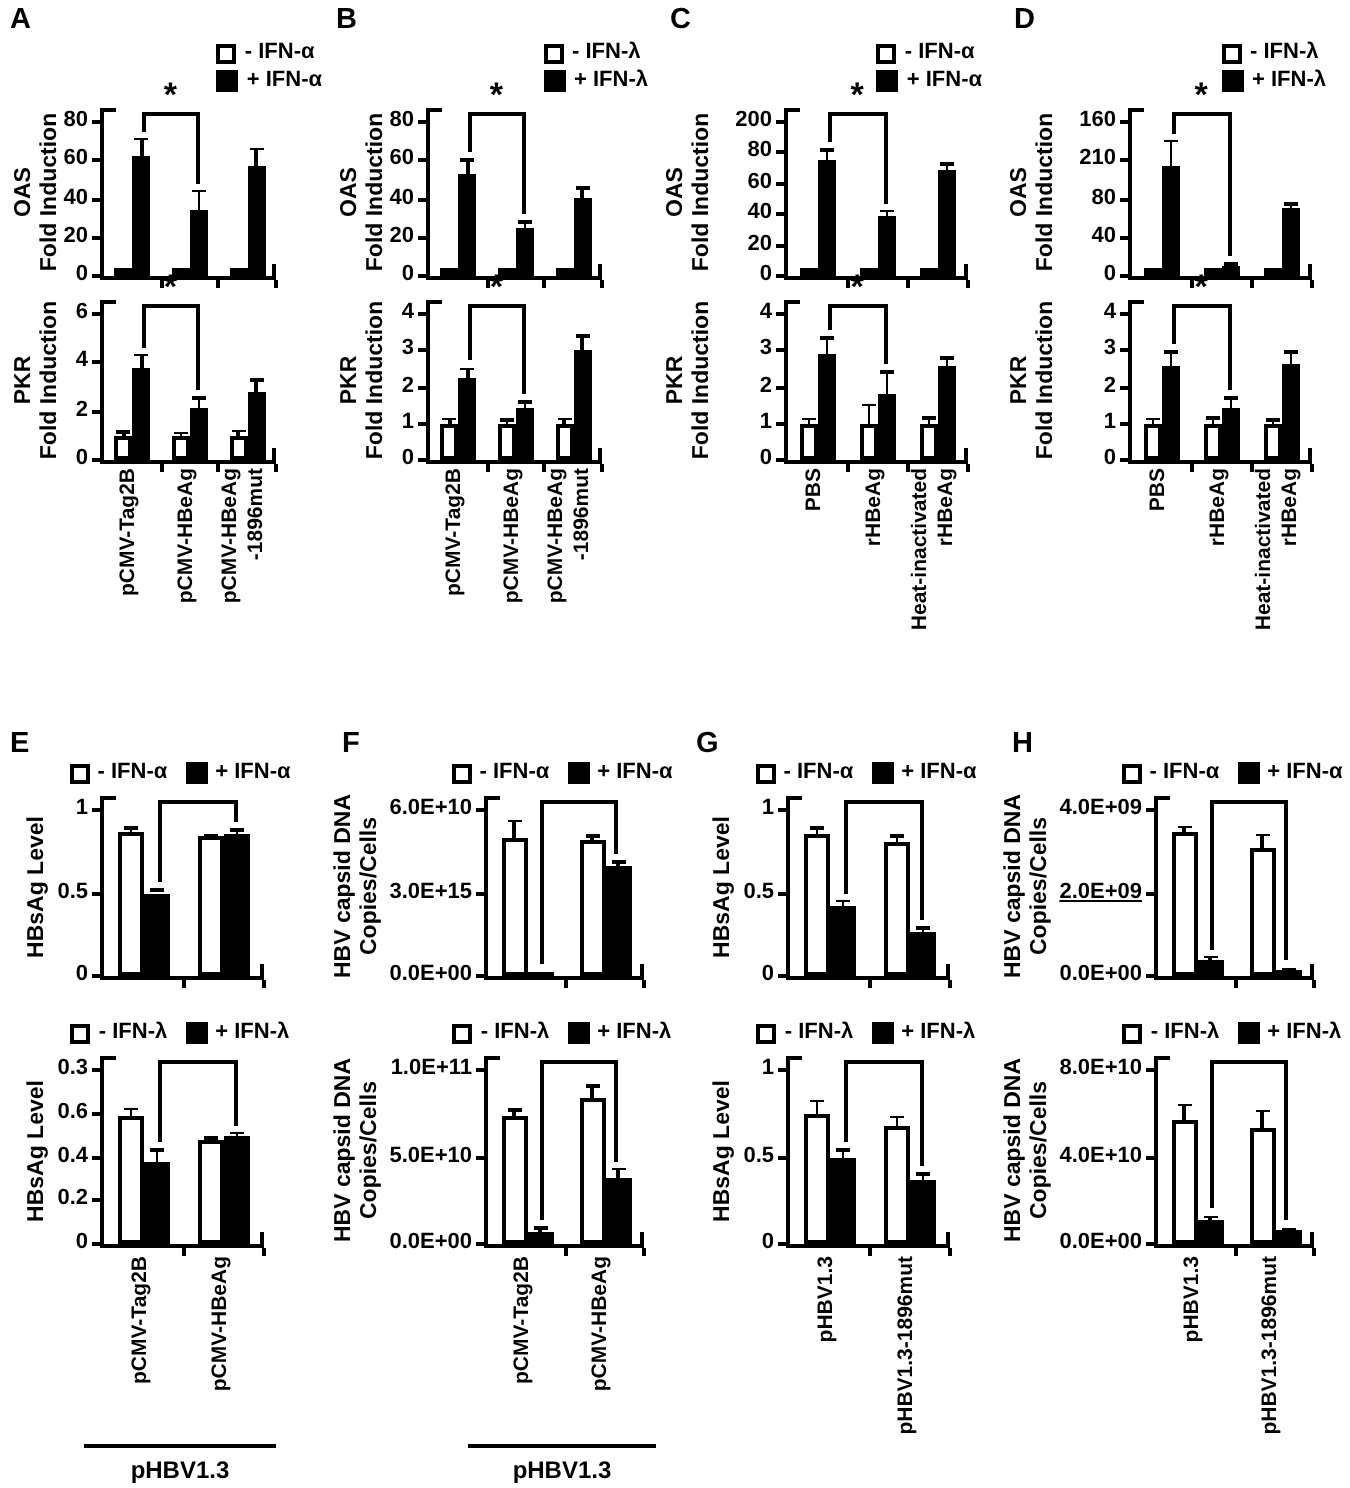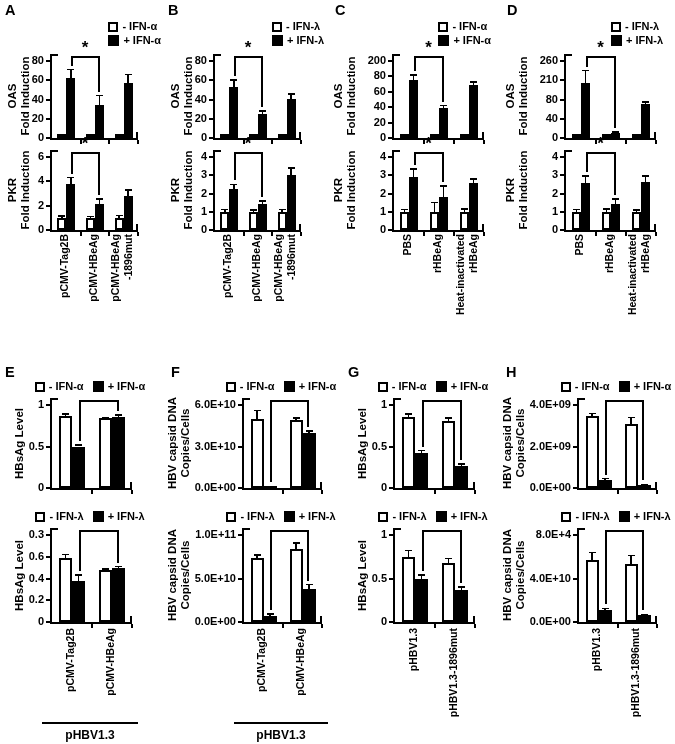--- a/index.html
+++ b/index.html
@@ -375,21 +375,21 @@
           <div class="rstub" style="left: 87.6px;"></div>
           <div class="ytk" style="top: 83px;"></div>
           <div class="ytl" style="top: 77px; left: -42px; width: 34px;">0</div>
           <div class="ytk" style="top: 63.75px;"></div>
           <div class="ytl" style="top: 57.75px; left: -42px; width: 34px;">40</div>
           <div class="ytk" style="top: 44.5px;"></div>
           <div class="ytl" style="top: 38.5px; left: -42px; width: 34px;">80</div>
           <div class="ytk" style="top: 25.25px;"></div>
           <div class="ytl" style="top: 19.25px; left: -42px; width: 34px;">210</div>
           <div class="ytk" style="top: 6px;"></div>
-          <div class="ytl" style="top: 0px; left: -42px; width: 34px;">260</div>
+          <div class="ytl" style="top: 0px; left: -42px; width: 34px;">160</div>
           <div class="xtk" style="left: 29px;"></div>
           <div class="xtk" style="left: 59px;"></div>
           <div class="xtk" style="left: 89px;"></div>
           <div class="bar bo" style="left: 6px; width: 9px; height: 2.2px;"></div>
           <div class="bar bf" style="left: 15px; width: 9px; height: 55.3438px;"></div>
           <div class="el" style="left: 18.7px; top: 16.625px; height: 12.0312px;"></div>
           <div class="ec" style="left: 16px; top: 15.825px;"></div>
           <div class="bar bo" style="left: 36px; width: 9px; height: 2.2px;"></div>
           <div class="bar bf" style="left: 45px; width: 9px; height: 4.8125px;"></div>
           <div class="el" style="left: 48.7px; top: 78.225px; height: 1px;"></div>
@@ -567,21 +567,21 @@
           </div>
         </div>
         <div class="ylab" style="width: 150px; left: -62px; top: 50px;">HBV capsid DNA
 Copies/Cells</div>
         <div class="plot" style="left: 76px; top: 18px; width: 78px; height: 90px;">
           <div class="tstub"></div>
           <div class="rstub" style="left: 75.6px;"></div>
           <div class="ytk" style="top: 89px;"></div>
           <div class="ytl" style="top: 83px; left: -62px; width: 54px;">0.0E+00</div>
           <div class="ytk" style="top: 47.5px;"></div>
-          <div class="ytl" style="top: 41.5px; left: -62px; width: 54px;">3.0E+10</div>
+          <div class="ytl" style="top: 41.5px; left: -62px; width: 54px;">3.0E+15</div>
           <div class="ytk" style="top: 6px;"></div>
           <div class="ytl" style="top: 0px; left: -62px; width: 54px;">6.0E+10</div>
           <div class="xtk" style="left: 38px;"></div>
           <div class="xtk" style="left: 77px;"></div>
           <div class="bar bo" style="left: 6.5px; width: 13px; height: 69.1667px;"></div>
           <div class="bar bf" style="left: 19.5px; width: 13px; height: 2.2px;"></div>
           <div class="el" style="left: 12.2px; top: 12.5333px; height: 8.3px;"></div>
           <div class="ec" style="left: 9.5px; top: 11.7333px;"></div>
           <div class="bar bo" style="left: 45.5px; width: 13px; height: 67.7833px;"></div>
           <div class="bar bf" style="left: 58.5px; width: 13px; height: 54.6417px;"></div>
@@ -751,21 +751,21 @@
           </div>
         </div>
         <div class="ylab" style="width: 150px; left: -62px; top: 50px;">HBV capsid DNA
 Copies/Cells</div>
         <div class="plot" style="left: 76px; top: 18px; width: 78px; height: 90px;">
           <div class="tstub"></div>
           <div class="rstub" style="left: 75.6px;"></div>
           <div class="ytk" style="top: 89px;"></div>
           <div class="ytl" style="top: 83px; left: -62px; width: 54px;">0.0E+00</div>
           <div class="ytk" style="top: 47.5px;"></div>
-          <div class="ytl" style="top: 41.5px; left: -62px; width: 54px;">2.0E+09</div>
+          <div class="ytl" style="top: 41.5px; left: -62px; width: 54px; text-decoration: underline;">2.0E+09</div>
           <div class="ytk" style="top: 6px;"></div>
           <div class="ytl" style="top: 0px; left: -62px; width: 54px;">4.0E+09</div>
           <div class="xtk" style="left: 38px;"></div>
           <div class="xtk" style="left: 77px;"></div>
           <div class="bar bo" style="left: 6.5px; width: 13px; height: 71.5875px;"></div>
           <div class="bar bf" style="left: 19.5px; width: 13px; height: 8.3px;"></div>
           <div class="el" style="left: 12.2px; top: 15.3px; height: 3.1125px;"></div>
           <div class="ec" style="left: 9.5px; top: 14.5px;"></div>
           <div class="el" style="left: 25.2px; top: 80.6625px; height: 1.0375px;"></div>
           <div class="ec" style="left: 22.5px; top: 79.8625px;"></div>
@@ -795,21 +795,21 @@
         <div class="ylab" style="width: 150px; left: -62px; top: 52px;">HBV capsid DNA
 Copies/Cells</div>
         <div class="plot" style="left: 76px; top: 18px; width: 78px; height: 94px;">
           <div class="tstub"></div>
           <div class="rstub" style="left: 75.6px;"></div>
           <div class="ytk" style="top: 93px;"></div>
           <div class="ytl" style="top: 87px; left: -62px; width: 54px;">0.0E+00</div>
           <div class="ytk" style="top: 49.5px;"></div>
           <div class="ytl" style="top: 43.5px; left: -62px; width: 54px;">4.0E+10</div>
           <div class="ytk" style="top: 6px;"></div>
-          <div class="ytl" style="top: 0px; left: -62px; width: 54px;">8.0E+4</div>
+          <div class="ytl" style="top: 0px; left: -62px; width: 54px;">8.0E+10</div>
           <div class="xtk" style="left: 38px;"></div>
           <div class="xtk" style="left: 77px;"></div>
           <div class="bar bo" style="left: 6.5px; width: 13px; height: 61.9875px;"></div>
           <div class="bar bf" style="left: 19.5px; width: 13px; height: 11.9625px;"></div>
           <div class="el" style="left: 12.2px; top: 24.4px; height: 7.6125px;"></div>
           <div class="ec" style="left: 9.5px; top: 23.6px;"></div>
           <div class="el" style="left: 25.2px; top: 80.4062px; height: 1.63125px;"></div>
           <div class="ec" style="left: 22.5px; top: 79.6063px;"></div>
           <div class="bar bo" style="left: 45.5px; width: 13px; height: 57.6375px;"></div>
           <div class="bar bf" style="left: 58.5px; width: 13px; height: 6.525px;"></div>

